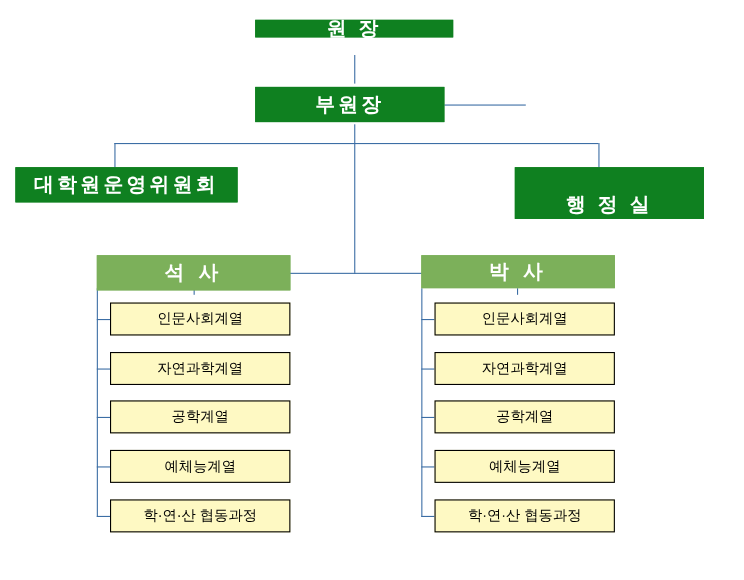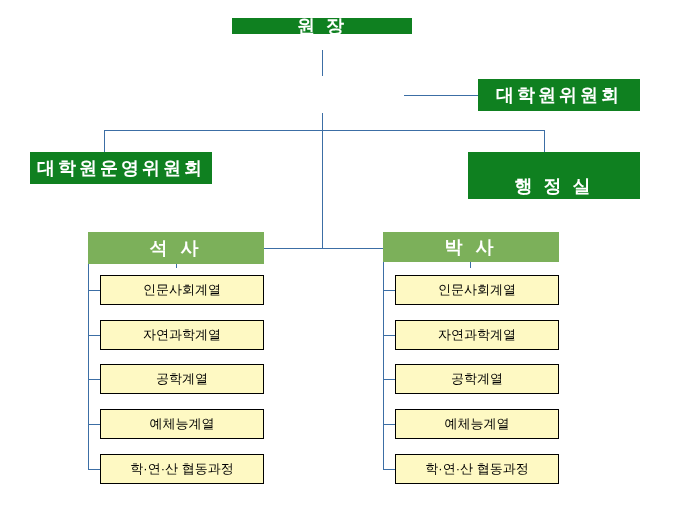--- a/index.html
+++ b/index.html
@@ -85,26 +85,26 @@
   <div class="conn h" style="left:383px; top:335px; width:12px;"></div>
   <div class="conn h" style="left:383px; top:379px; width:12px;"></div>
   <div class="conn h" style="left:383px; top:424px; width:12px;"></div>
   <div class="conn h" style="left:383px; top:469px; width:12px;"></div>
   <div class="conn v" style="left:470px; top:262px; height:6px;"></div>
 
   <div class="node node-dark" style="left:232px; top:18px; width:180px; height:16px;">
     <span>원  장</span>
   </div>
 
-
-  <div class="node node-dark" style="left:478px; top:79px; width:162px; height:32px;">
-    <span>대학원위원회</span>
+  <div class="node node-dark" style="left:232px; top:79px; width:172px; height:32px;">
+    <span>부원장</span>
   </div>
 
-  <div class="node node-dark" style="left:30px; top:152px; width:182px; height:32px;">
+
+  <div class="node node-dark" style="left:14px; top:152px; width:202px; height:32px;">
     <span>대학원운영위원회</span>
   </div>
 
   <div class="node node-dark" style="left:468px; top:152px; width:172px; height:47px;align-items:flex-end;">
     <span>행 정 실</span>
   </div>
 
   <div class="node node-mid" style="left:88px; top:232px; width:176px; height:32px;">
     <span>석  사</span>
   </div>

